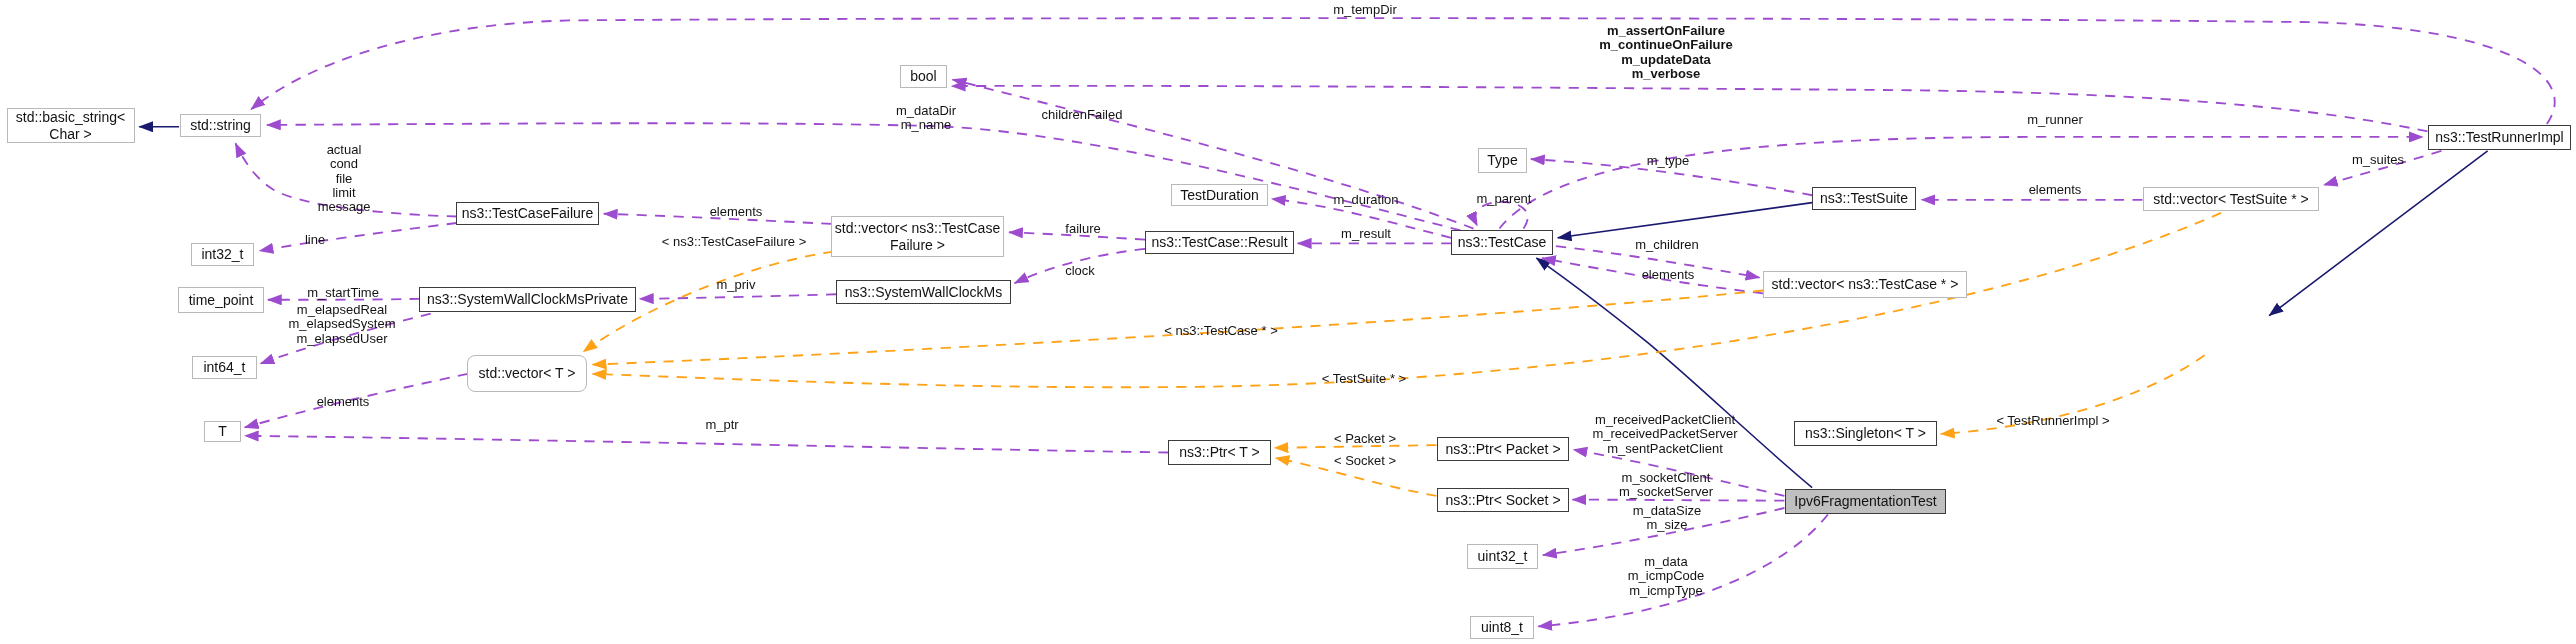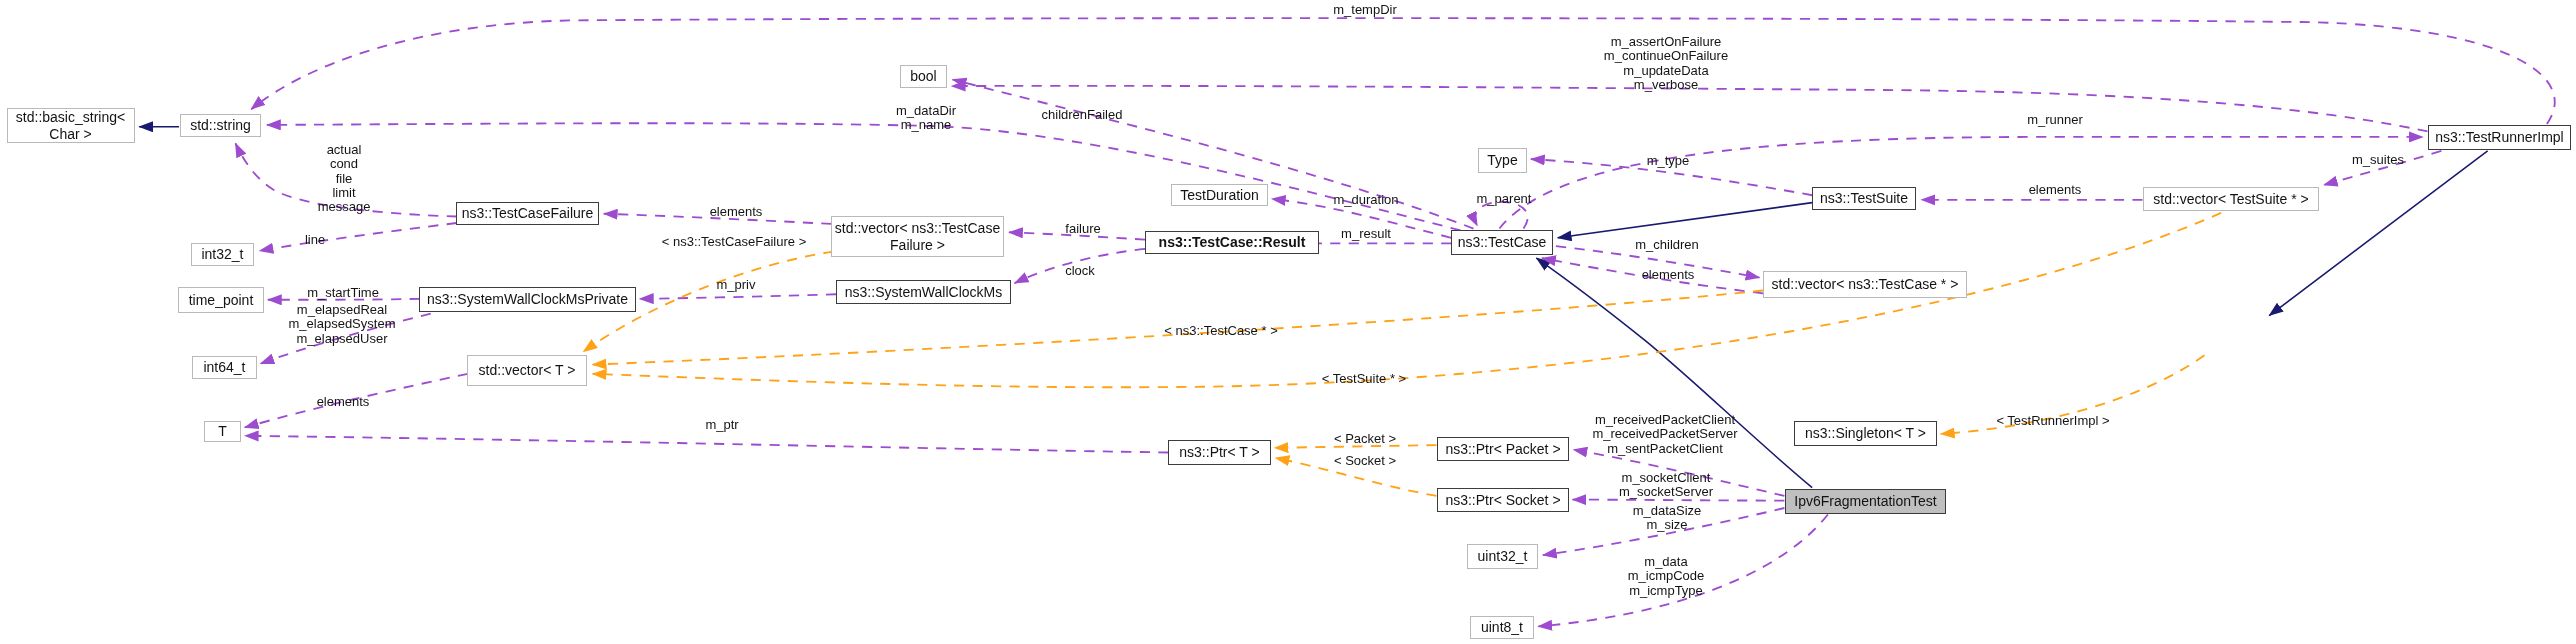--- a/index.html
+++ b/index.html
@@ -73,42 +73,42 @@
     </svg>
 <div class="node plain" style="left: 6.5px; top: 108px; width: 128px; height: 35px;">std::basic_string&lt;
 Char &gt;</div>
     <div class="node plain" style="left: 180px; top: 114px; width: 81px; height: 23px; text-align: right;">std::string</div>
     <div class="node plain" style="left: 900px; top: 65px; width: 47px; height: 23px;">bool</div>
     <div class="node plain" style="left: 191px; top: 243px; width: 63px; height: 23px;">int32_t</div>
     <div class="node link" style="left: 456px; top: 202px; width: 143px; height: 23px;">ns3::TestCaseFailure</div>
     <div class="node plain" style="left: 178px; top: 287px; width: 86px; height: 26px;">time_point</div>
     <div class="node link" style="left: 419px; top: 287px; width: 217px; height: 25px;">ns3::SystemWallClockMsPrivate</div>
     <div class="node plain" style="left: 192px; top: 356px; width: 65px; height: 23px;">int64_t</div>
-    <div class="node plain" style="left: 467px; top: 355px; width: 120px; height: 31px;">std::vector&lt; T &gt;</div>
+    <div class="node plain" style="left: 467px; top: 355px; width: 120px; height: 37px; border-radius: 8px;">std::vector&lt; T &gt;</div>
     <div class="node plain" style="left: 204px; top: 421px; width: 37px; height: 21px;">T</div>
     <div class="node plain" style="left: 831px; top: 216px; width: 173px; height: 41px;">std::vector&lt; ns3::TestCase
 Failure &gt;</div>
     <div class="node link" style="left: 836px; top: 280px; width: 175px; height: 24px;">ns3::SystemWallClockMs</div>
     <div class="node plain" style="left: 1171px; top: 184px; width: 97px; height: 22px;">TestDuration</div>
-    <div class="node link" style="left: 1145px; top: 231px; width: 174px; height: 23px; font-weight: bold;">ns3::TestCase::Result</div>
+    <div class="node link" style="left: 1145px; top: 231px; width: 149px; height: 23px;">ns3::TestCase::Result</div>
     <div class="node link" style="left: 1451px; top: 230px; width: 102px; height: 25px;">ns3::TestCase</div>
     <div class="node plain" style="left: 1478px; top: 148px; width: 49px; height: 25px;">Type</div>
     <div class="node link" style="left: 1812px; top: 187px; width: 104px; height: 23px;">ns3::TestSuite</div>
     <div class="node plain" style="left: 1763px; top: 271px; width: 204px; height: 27px;">std::vector&lt; ns3::TestCase * &gt;</div>
     <div class="node plain" style="left: 2143px; top: 187px; width: 176px; height: 24px;">std::vector&lt; TestSuite * &gt;</div>
     <div class="node link" style="left: 2428px; top: 125px; width: 143px; height: 25px;">ns3::TestRunnerImpl</div>
     <div class="node link" style="left: 1794px; top: 421px; width: 143px; height: 25px;">ns3::Singleton&lt; T &gt;</div>
     <div class="node link" style="left: 1168px; top: 440px; width: 103px; height: 25px;">ns3::Ptr&lt; T &gt;</div>
     <div class="node link" style="left: 1437px; top: 437px; width: 132px; height: 24px;">ns3::Ptr&lt; Packet &gt;</div>
     <div class="node link" style="left: 1437px; top: 488px; width: 132px; height: 24px;">ns3::Ptr&lt; Socket &gt;</div>
     <div class="node focus" style="left: 1785px; top: 489px; width: 161px; height: 25px;">Ipv6FragmentationTest</div>
     <div class="node plain" style="left: 1467px; top: 544px; width: 71px; height: 25px;">uint32_t</div>
     <div class="node plain" style="left: 1470px; top: 616px; width: 64px; height: 23px;">uint8_t</div>
     <div class="edge-label" style="left: 1365px; top: 2.8px;">m_tempDir</div>
-    <div class="edge-label" style="left: 1666px; top: 35px;">m_assertOnFailure
+    <div class="edge-label" style="left: 1666px; top: 24px; font-weight: bold;">m_assertOnFailure
 m_continueOnFailure
 m_updateData
 m_verbose</div>
     <div class="edge-label" style="left: 1082px; top: 108px;">childrenFailed</div>
     <div class="edge-label" style="left: 926px; top: 104px;">m_dataDir
 m_name</div>
     <div class="edge-label" style="left: 2055px; top: 113px;">m_runner</div>
     <div class="edge-label" style="left: 344px; top: 143px;">actual
 cond
 file

